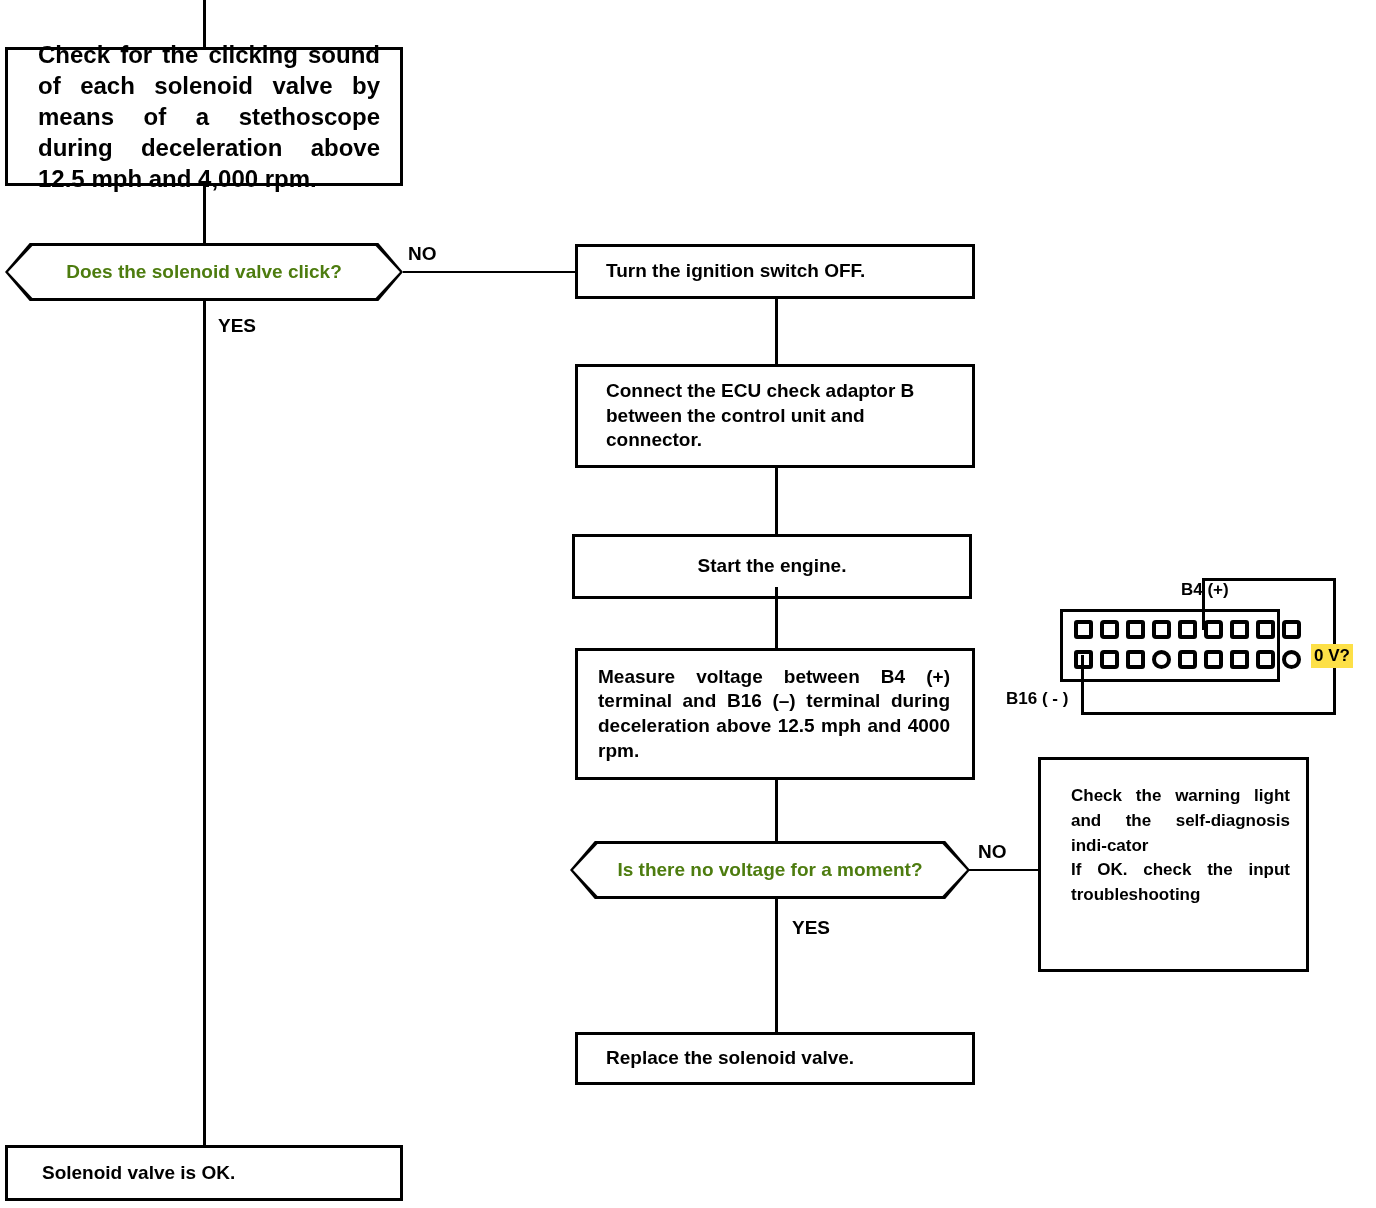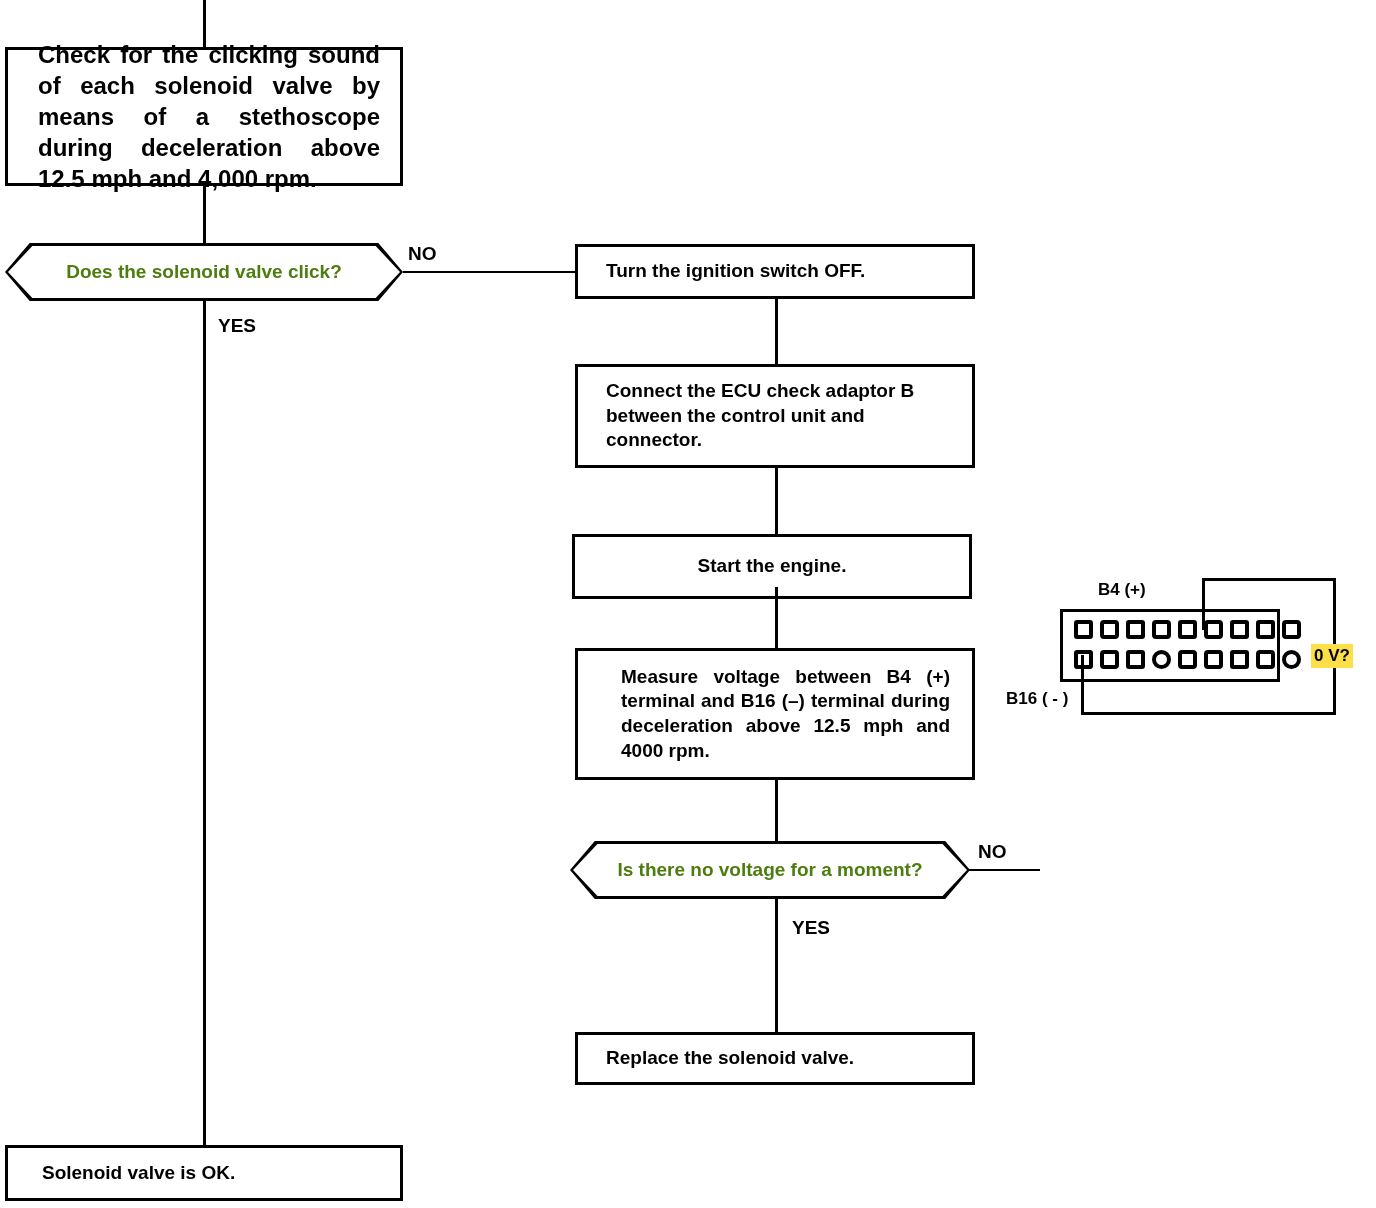--- a/index.html
+++ b/index.html
@@ -31,21 +31,21 @@
   }
   .box .txt {
     display: block;
     padding: 0 0 0 28px;
     line-height: 1.30;
     white-space: pre-line;
   }
   .box.just .txt {
     text-align: justify;
     text-align-last: left;
-    padding: 0 22px 0 43px;
+    padding: 0 22px 0 20px;
     white-space: normal;
   }
   .line-h {
     position: absolute;
     background: #000000;
     height: 3px;
   }
   .line-v {
     position: absolute;
     background: #000000;
@@ -161,20 +161,24 @@
       <span style="font-size:19px;">Is there no voltage for a moment?</span>
     </div>
   </div>
 
   <div class="label" style="left:978px; top:841px; font-size:19px;">NO</div>
   <div class="line-h thin-h" style="left:968px; top:869px; width:72px;"></div>
 
   <div class="label" style="left:792px; top:917px; font-size:19px;">YES</div>
   <div class="line-v" style="left:775px; top:899px; height:133px;"></div>
 
+  <div class="box" id="box-check-warning" style="left:1038px; top:757px; width:271px; height:215px; font-size:17px; justify-content:flex-start;">
+    <span class="txt" style="text-align:justify; text-align-last:left; padding:24px 16px 0 30px; white-space:normal; line-height:1.46;">Check the warning light and the self-diagnosis indi-cator</span>
+    <span class="txt" style="text-align:justify; text-align-last:left; padding:0 16px 0 30px; white-space:normal; line-height:1.46;">If OK. check the input troubleshooting</span>
+  </div>
 
   <div class="box" id="box-replace-valve" style="left:575px; top:1032px; width:400px; height:53px; font-size:19px;">
     <span class="txt">Replace the solenoid valve.</span>
   </div>
 
   <div class="box" id="box-valve-ok" style="left:5px; top:1145px; width:398px; height:56px; font-size:19px;">
     <span class="txt" style="padding-left:34px;">Solenoid valve is OK.</span>
   </div>
 
   <div id="connector-body" style="left:1060px; top:609px; width:220px; height:73px;"></div>
@@ -195,21 +199,21 @@
     <div class="pin r2"></div>
     <div class="pin r1"></div>
     <div class="pin round"></div>
     <div class="pin r2"></div>
     <div class="pin r2"></div>
     <div class="pin r1"></div>
     <div class="pin r2"></div>
     <div class="pin round"></div>
   </div>
 
-  <div class="label" style="left:1098px; top:580px; font-size:17px;">B4 (+)</div>
+  <div class="label" style="left:1181px; top:580px; font-size:17px;">B4 (+)</div>
   <div class="line-v" style="left:1202px; top:578px; height:52px;"></div>
   <div class="line-h" style="left:1202px; top:578px; width:134px;"></div>
   <div class="line-v" style="left:1333px; top:578px; height:136px;"></div>
 
   <div class="label" style="left:1311px; top:644px; font-size:17px; background:#fde047; padding:2px 3px;">0 V?</div>
 
   <div class="label" style="left:1006px; top:689px; font-size:17px;">B16 ( - )</div>
   <div class="line-v" style="left:1081px; top:655px; height:59px;"></div>
   <div class="line-h" style="left:1081px; top:712px; width:255px;"></div>
 

